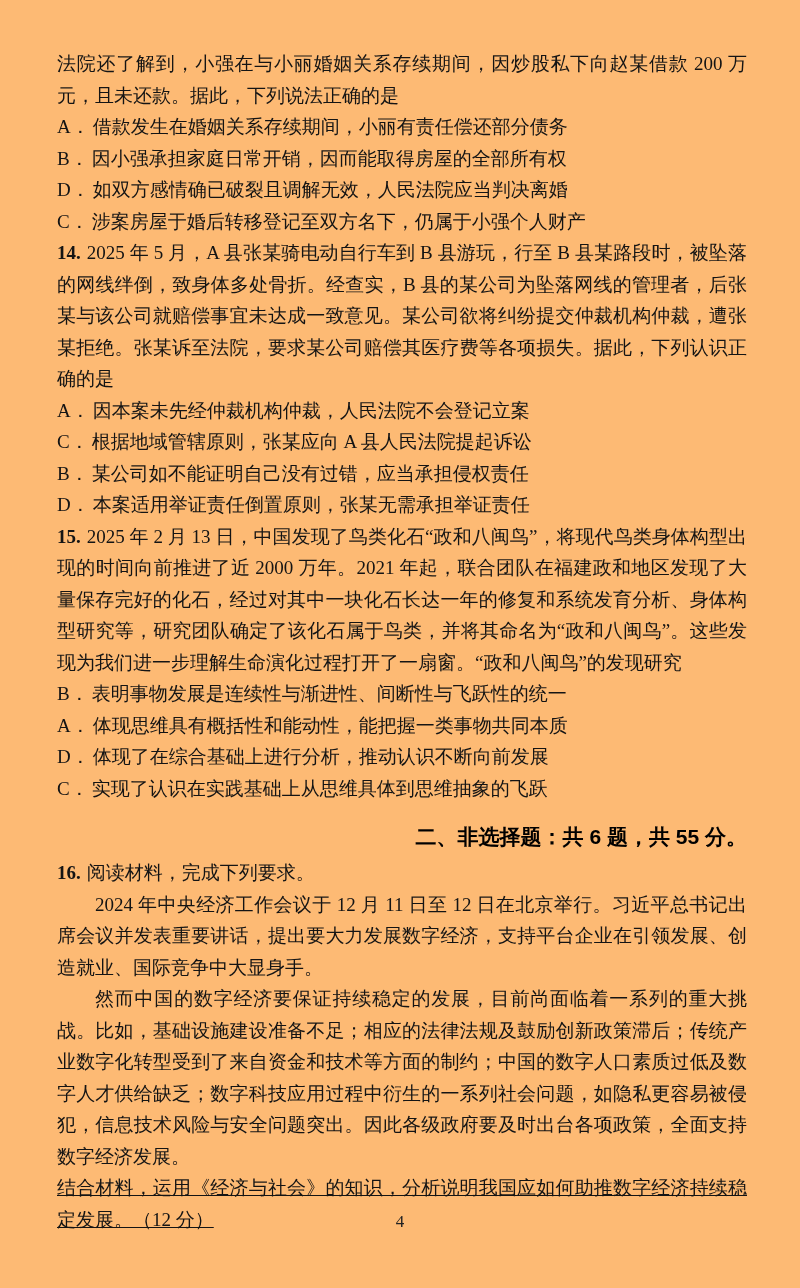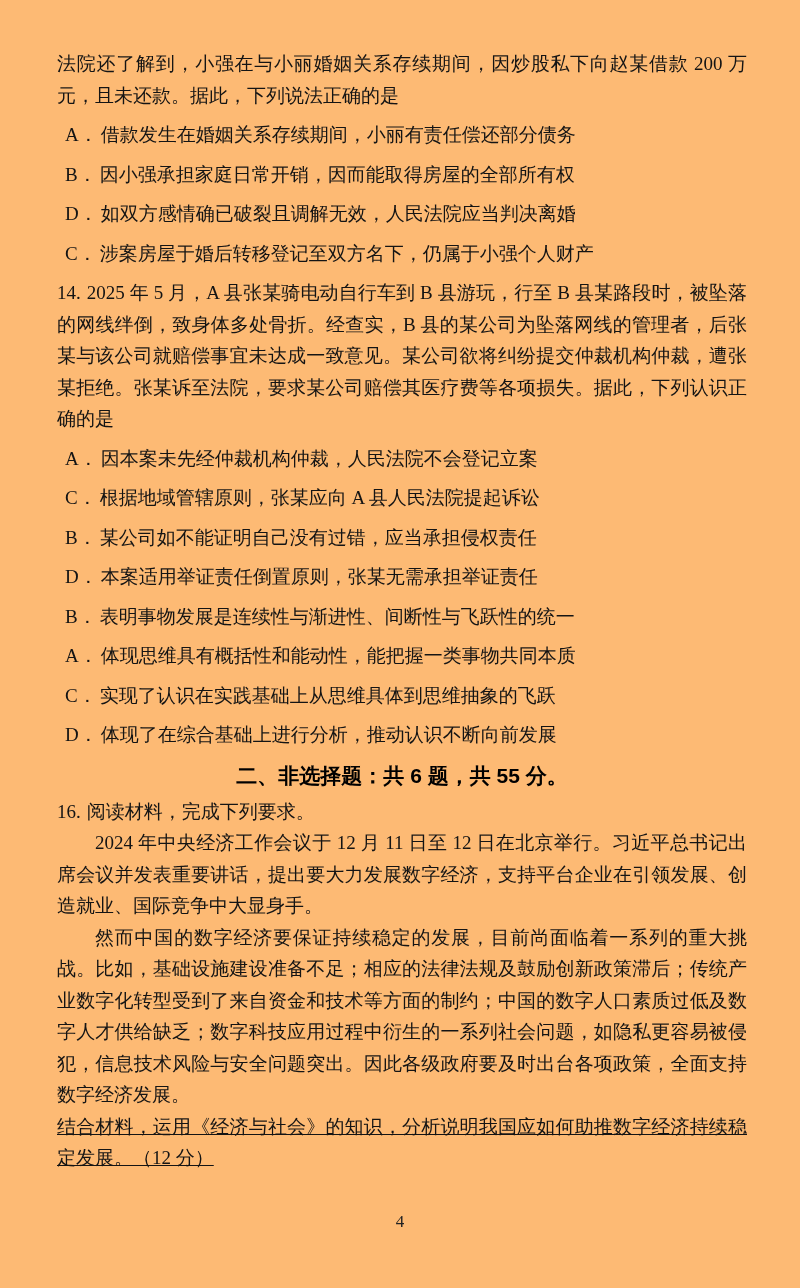--- a/index.html
+++ b/index.html
@@ -17,30 +17,30 @@
   }
   .content {
     position: absolute;
     left: 57px; top: 48px; width: 690px;
     font-size: 19px;
     line-height: 31.5px;
     text-align: justify;
     text-justify: inter-character;
   }
   p { margin: 0; padding: 0; }
-  .option { margin: 8px; }
-  .q-num { margin-right: 6px; }
+  .option { margin: 0; }
+  .q-num { margin-right: 6px; font-weight: bold; }
   .opt-label { margin-right: 3px; }
   .section-heading {
     font-family: "Liberation Sans", "DejaVu Sans", sans-serif;
     font-weight: 700;
     font-size: 21px;
     line-height: 34px;
-    margin: 2px 0 3px 0;
-    text-align: center;
+    margin: 16px 0 3px 0;
+    text-align: right;
     color: #000;
   }
   .material {
     text-indent: 2em;
   }
   .task { text-indent: 0; text-decoration: underline; }
   .page-number {
     position: absolute;
     left: 0; top: 1210px; width: 800px;
     text-align: center;
@@ -78,31 +78,34 @@
     <div class="option">
       <span class="opt-label">C．</span><span class="opt-text">根据地域管辖原则，张某应向 A 县人民法院提起诉讼</span>
     </div>
     <div class="option">
       <span class="opt-label">B．</span><span class="opt-text">某公司如不能证明自己没有过错，应当承担侵权责任</span>
     </div>
     <div class="option">
       <span class="opt-label">D．</span><span class="opt-text">本案适用举证责任倒置原则，张某无需承担举证责任</span>
     </div>
 
+    <p class="stem">
+      <span class="q-num">15.</span><span>2025 年 2 月 13 日，中国发现了鸟类化石“政和八闽鸟”，将现代鸟类身体构型出现的时间向前推进了近 2000 万年。2021 年起，联合团队在福建政和地区发现了大量保存完好的化石，经过对其中一块化石长达一年的修复和系统发育分析、身体构型研究等，研究团队确定了该化石属于鸟类，并将其命名为“政和八闽鸟”。这些发现为我们进一步理解生命演化过程打开了一扇窗。“政和八闽鸟”的发现研究</span>
+    </p>
     <div class="option">
       <span class="opt-label">B．</span><span class="opt-text">表明事物发展是连续性与渐进性、间断性与飞跃性的统一</span>
     </div>
     <div class="option">
       <span class="opt-label">A．</span><span class="opt-text">体现思维具有概括性和能动性，能把握一类事物共同本质</span>
     </div>
     <div class="option">
-      <span class="opt-label">C．</span><span class="opt-text">实现了认识在实践基础上从思维具体到思维抽象的飞跃</span>
+      <span class="opt-label">D．</span><span class="opt-text">体现了在综合基础上进行分析，推动认识不断向前发展</span>
     </div>
     <div class="option">
-      <span class="opt-label">D．</span><span class="opt-text">体现了在综合基础上进行分析，推动认识不断向前发展</span>
+      <span class="opt-label">C．</span><span class="opt-text">实现了认识在实践基础上从思维具体到思维抽象的飞跃</span>
     </div>
 
     <h2 class="section-heading">二、非选择题：共 6 题，共 55 分。</h2>
 
     <p class="stem">
       <span class="q-num">16.</span><span>阅读材料，完成下列要求。</span>
     </p>
     <p class="material">2024 年中央经济工作会议于 12 月 11 日至 12 日在北京举行。习近平总书记出席会议并发表重要讲话，提出要大力发展数字经济，支持平台企业在引领发展、创造就业、国际竞争中大显身手。</p>
     <p class="material">然而中国的数字经济要保证持续稳定的发展，目前尚面临着一系列的重大挑战。比如，基础设施建设准备不足；相应的法律法规及鼓励创新政策滞后；传统产业数字化转型受到了来自资金和技术等方面的制约；中国的数字人口素质过低及数字人才供给缺乏；数字科技应用过程中衍生的一系列社会问题，如隐私更容易被侵犯，信息技术风险与安全问题突出。因此各级政府要及时出台各项政策，全面支持数字经济发展。</p>
     <p class="task">结合材料，运用《经济与社会》的知识，分析说明我国应如何助推数字经济持续稳定发展。（12 分）</p>

